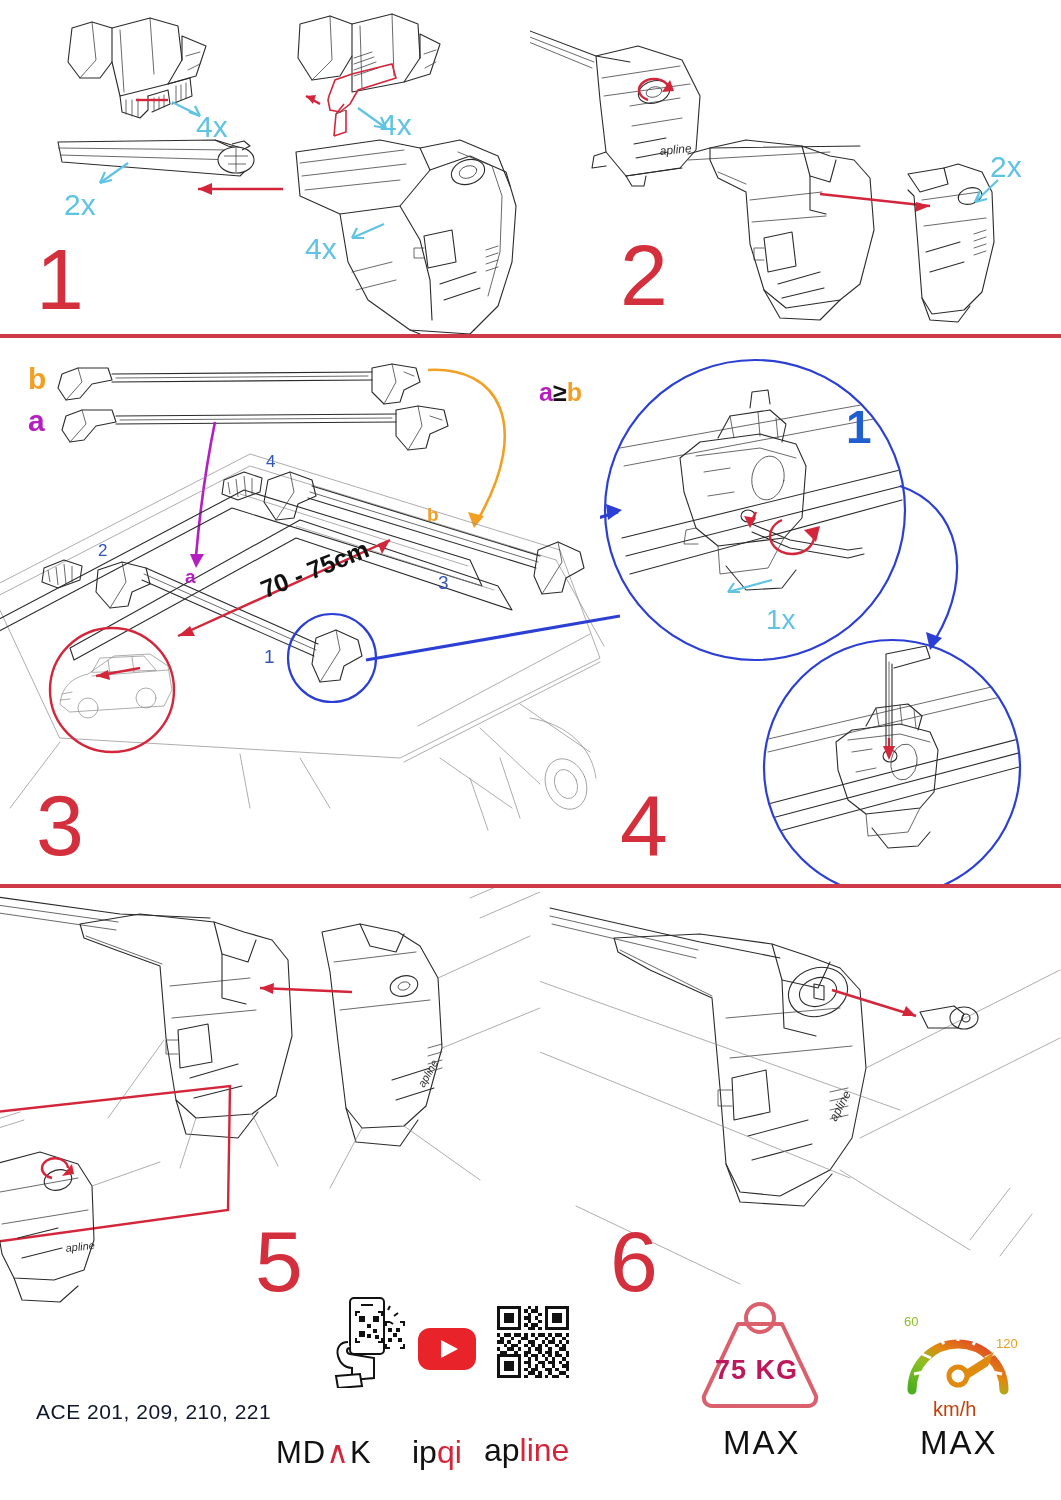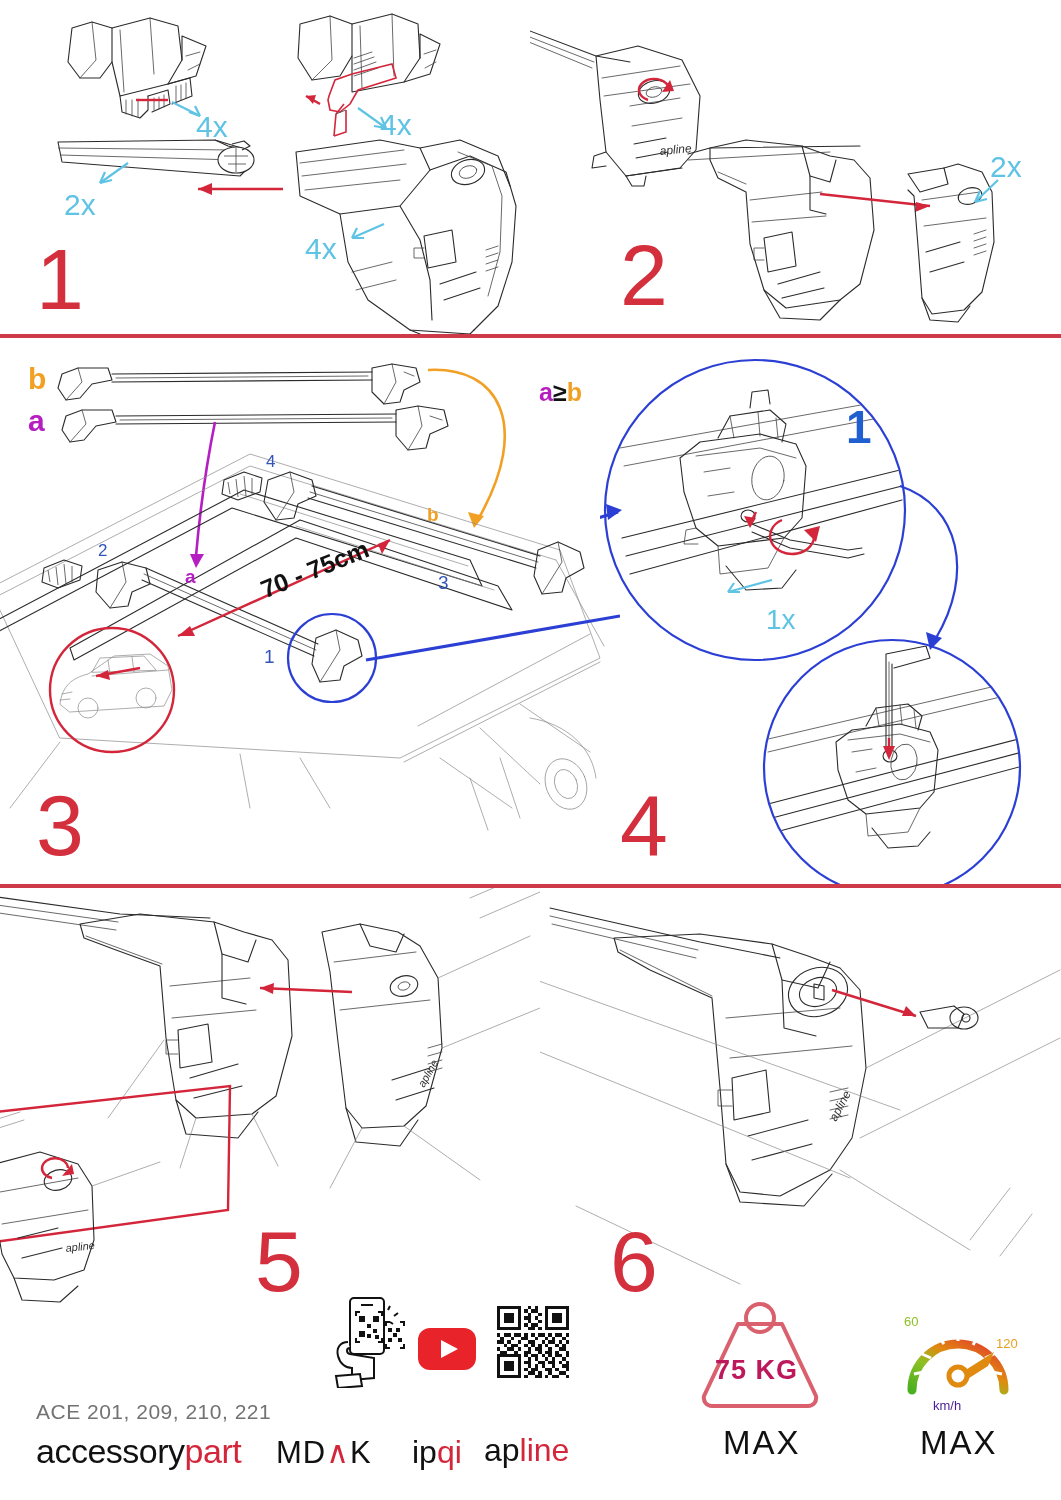--- a/index.html
+++ b/index.html
@@ -42,35 +42,35 @@
     position: absolute;
     font-size: 25px; font-weight: 700; color:#111;
     transform: rotate(-22deg); transform-origin: left center;
     white-space: nowrap;
     font-family:"Liberation Sans", sans-serif;
   }
 
   
   .ace-code {
     position:absolute; left:36px; top:1400px;
-    color:#737373; font-size:21px; letter-spacing:.5px;
+    color:#0f172a; font-size:21px; letter-spacing:.5px;
     font-family:"Liberation Sans", sans-serif; font-weight:400;
   }
   .brand {
     position:absolute; font-family:"Liberation Sans", sans-serif;
     white-space:nowrap;
   }
   .brand .k { color:#111; }
   .brand .r { color:#d4263b; }
 
   .maxlabel {
     position:absolute; font-size:33px; letter-spacing:2px; color:#111;
     font-family:"Liberation Sans", sans-serif; font-weight:400;
   }
-  .kmh { position:absolute; font-size:13px; color:#4c1d95; font-family:"Liberation Sans", sans-serif; }
+  .kmh { position:absolute; font-size:20px; color:#c2410c; font-family:"Liberation Sans", sans-serif; }
   .kgtxt { position:absolute; font-size:27px; font-weight:700; color:#be185d; font-family:"Liberation Sans", sans-serif; letter-spacing:1px; }
 
   svg { display:block; }
   .ln { fill:none; stroke:#2b2b2b; stroke-width:1.1; }
   .ln-thin { fill:none; stroke:#444; stroke-width:0.8; }
   .ln-faint { fill:none; stroke:#8a8a8a; stroke-width:0.7; }
   .red { fill:none; stroke:#d4263b; stroke-width:2.4; }
   .redthin { fill:none; stroke:#d4263b; stroke-width:1.6; }
   .cyan { fill:none; stroke:#5fc3e4; stroke-width:2.2; }
   .blue { fill:none; stroke:#2b3fd4; stroke-width:2.2; }
@@ -482,21 +482,20 @@
       </g>
       <path class="red" d="M292 102 L376 128" stroke-width="2.4"></path>
       <path d="M376 128 L362 128 L366 118 Z" fill="#d4263b"></path>
       <text x="296" y="234" font-family="Liberation Sans, sans-serif" font-size="12" fill="#333" font-style="italic" transform="rotate(-62 296 234)">apline</text>
     </svg>
     <div class="stepnum" style="left:70px;top:330px;">6</div>
   </div>
 
   <div class="ace-code">ACE 201, 209, 210, 221</div>
 
-  <div class="brand" style="left:36px;top:1432px;font-size:34px;font-weight:400;letter-spacing:-0.5px;"><span class="k">accessory</span><span class="r">part</span></div>
 
   <div class="brand" style="left:276px;top:1434px;font-size:31px;font-weight:400;letter-spacing:1px;"><span class="k">MD</span><span class="r">∧</span><span class="k">K</span></div>
 
   <div class="brand" style="left:412px;top:1434px;font-size:32px;font-weight:300;"><span class="k">ip</span><span class="r">qi</span></div>
 
   <div class="brand" style="left:484px;top:1432px;font-size:32px;font-weight:400;"><span class="k">ap</span><span class="r">line</span></div>
 
   <svg style="position:absolute;left:330px;top:1296px;" width="78" height="92" viewBox="0 0 78 92">
     <rect x="20" y="2" width="34" height="56" rx="4" fill="#fff" stroke="#111" stroke-width="2"></rect>
     <line x1="31" y1="9" x2="43" y2="9" stroke="#111" stroke-width="2"></line>

